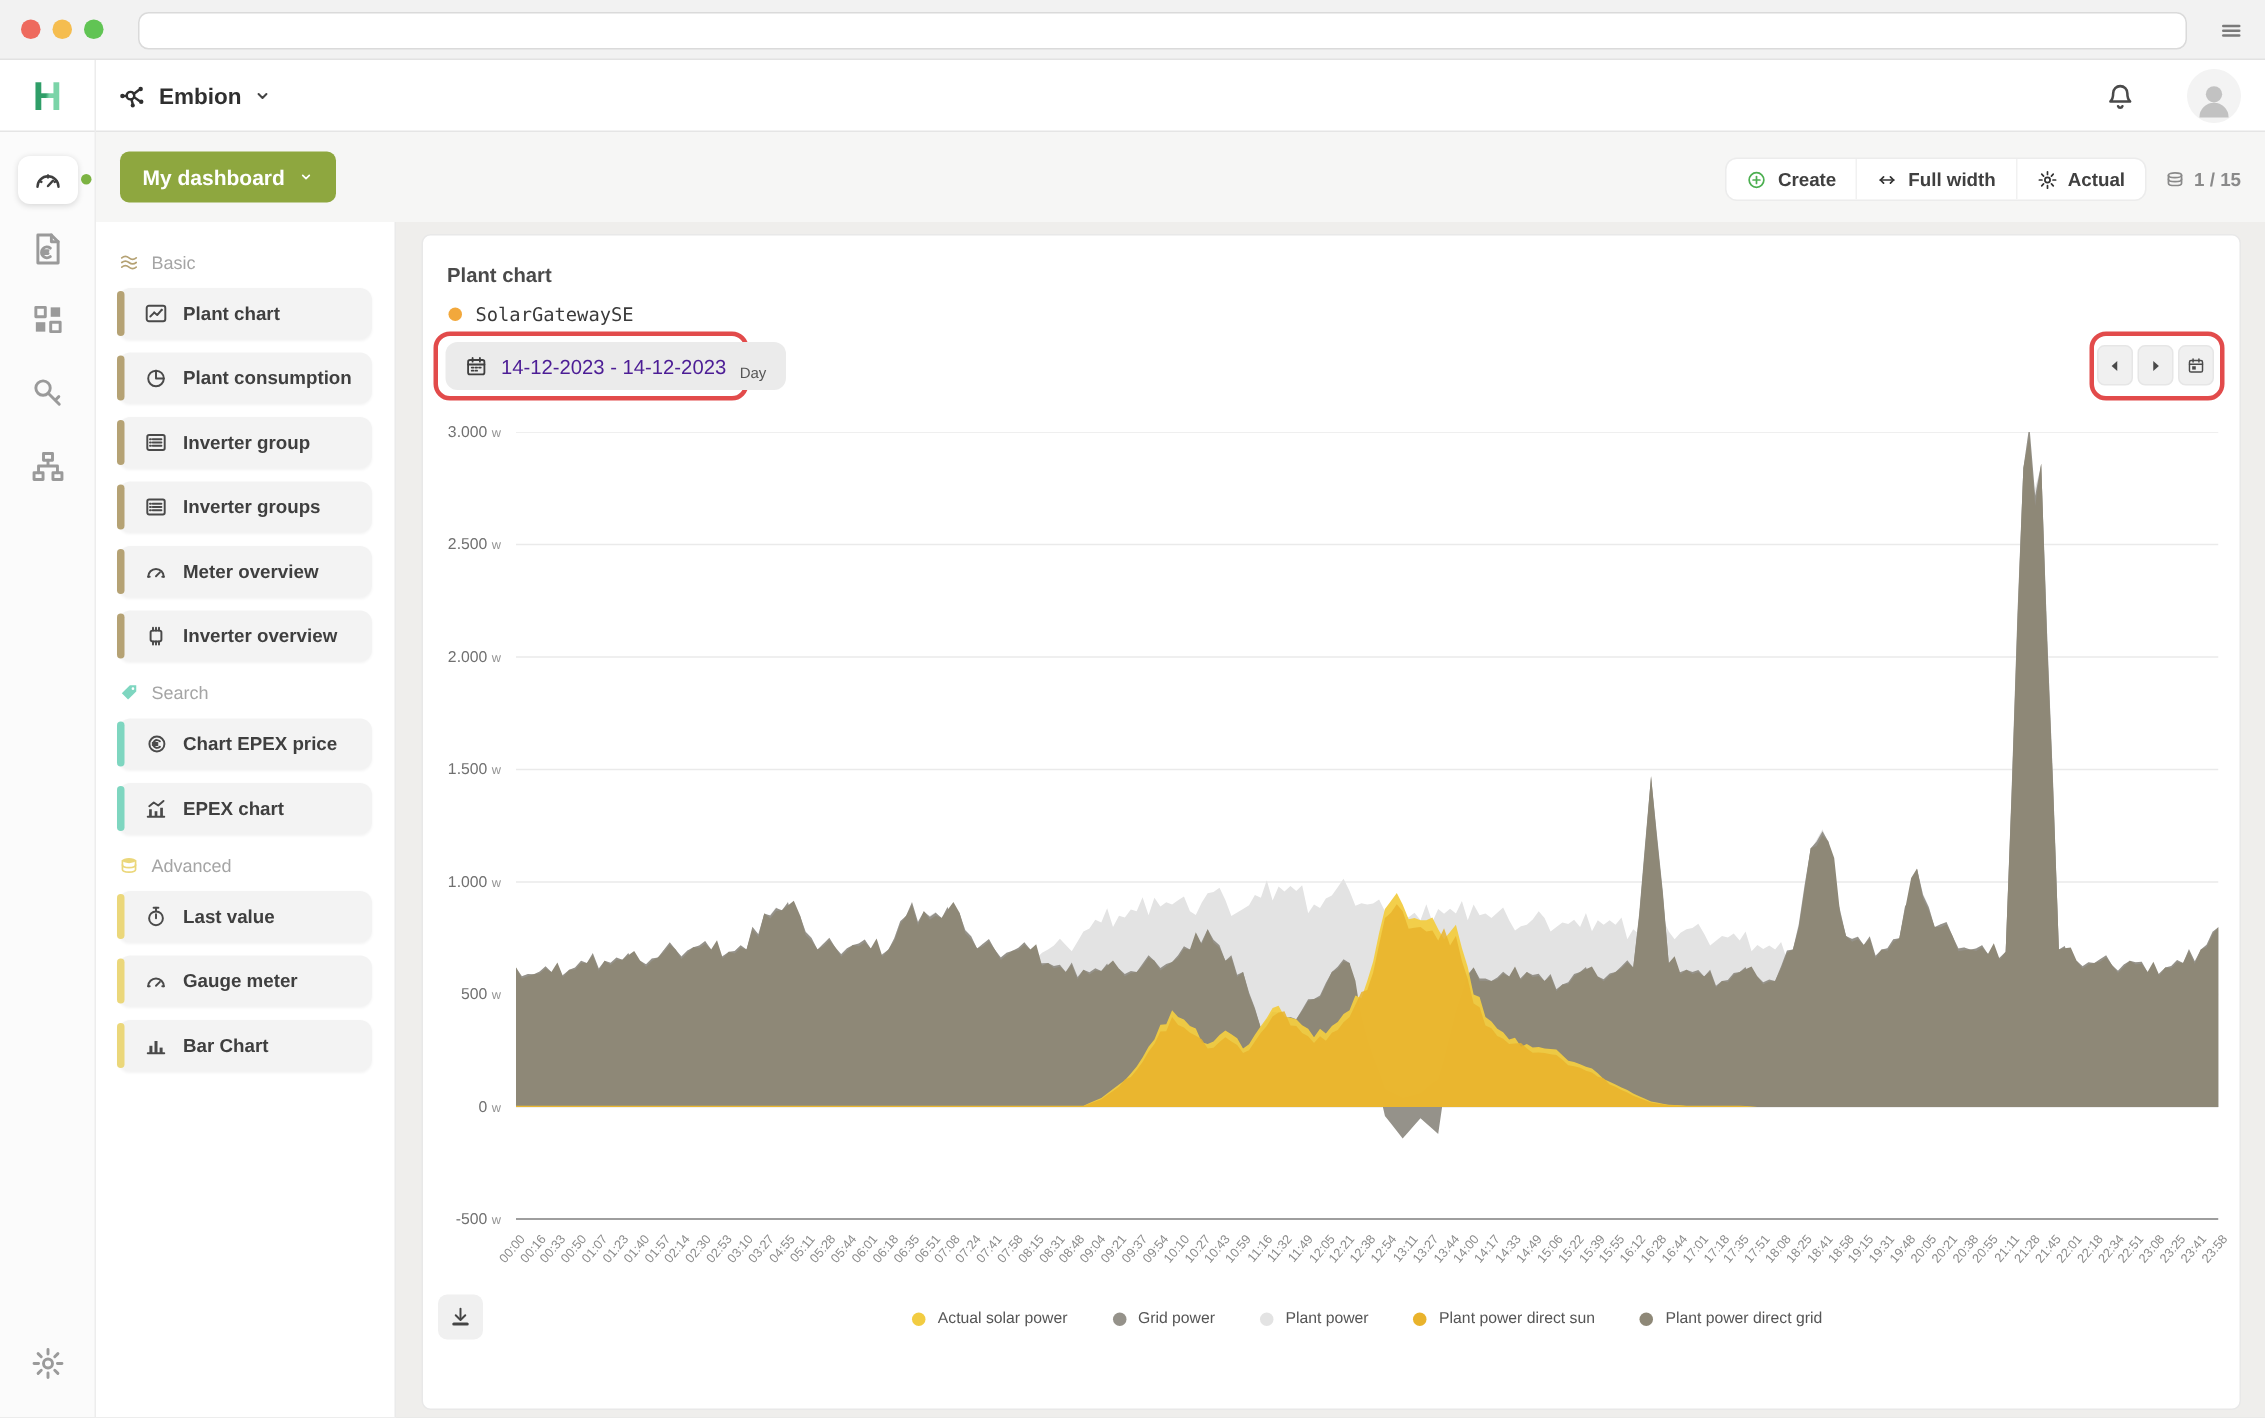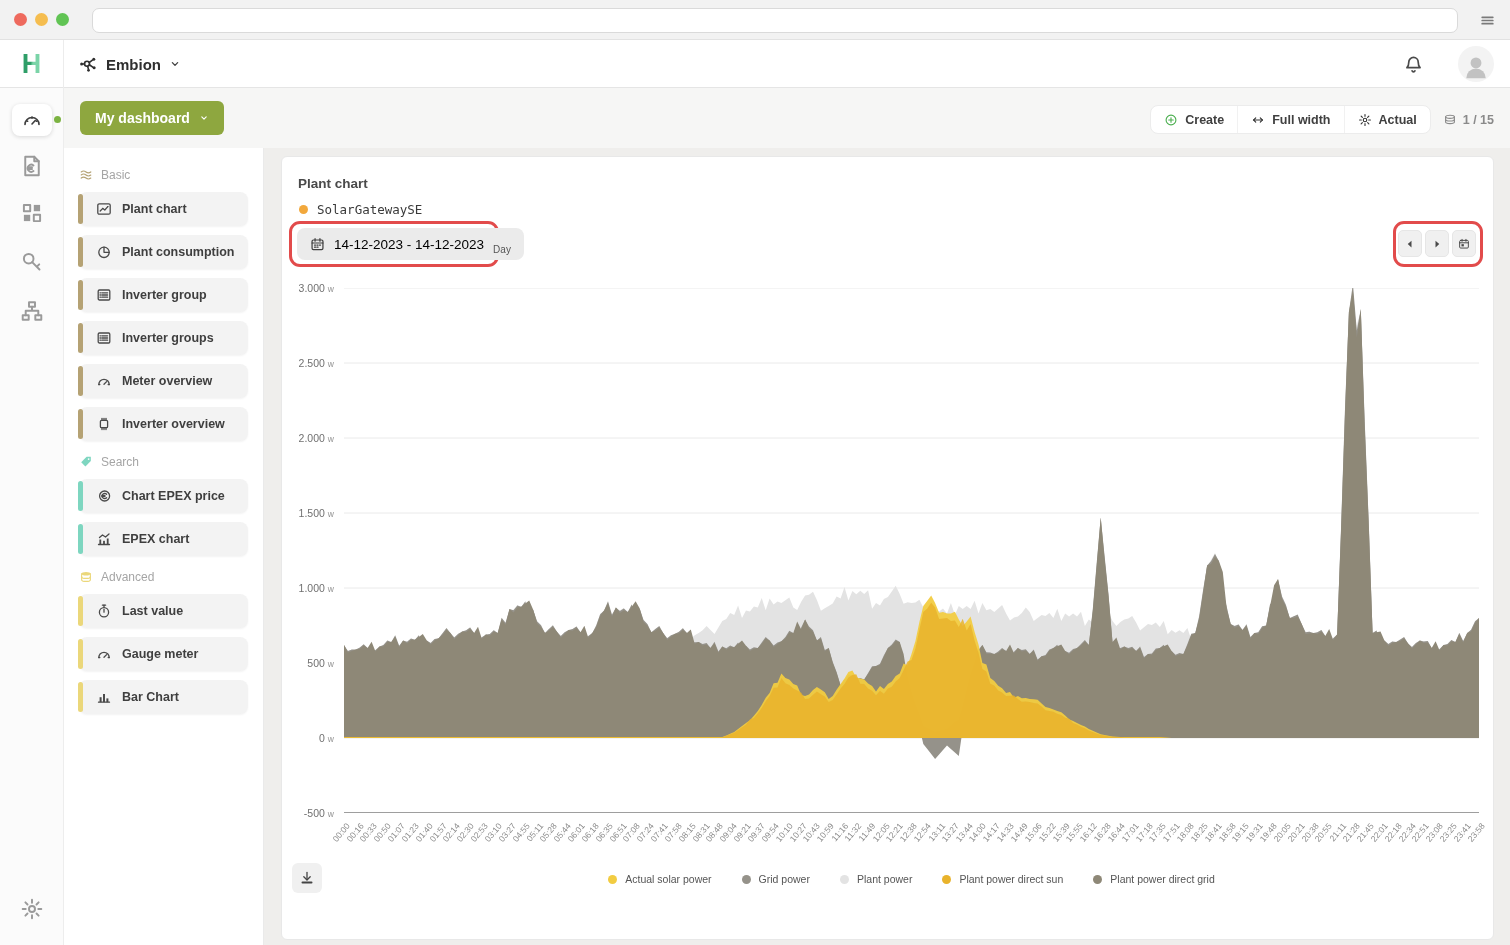--- a/index.html
+++ b/index.html
@@ -52,21 +52,21 @@
   
   .main { position:absolute; top:148px; left:264px; right:0; bottom:0; background:#EFEEEC; }
   .card { position:absolute; left:17px; top:8px; width:1213px; height:784px; background:#fff; border:1px solid #E8E8E8; border-radius:6px; }
   .card-title { position:absolute; left:16px; top:19px; font-size:13.5px; font-weight:700; color:#4A4A4A; }
   .device-row { position:absolute; left:17px; top:45px; display:flex; align-items:center; gap:9px; }
   .device-dot { width:9px; height:9px; border-radius:50%; }
   .device-label { font-family:"DejaVu Sans Mono", monospace; font-size:12.5px; color:#3A3A3A; }
   .hl-box { position:absolute; border:3px solid #E24B4B; border-radius:11px; }
   .date-pill { position:absolute; left:15px; top:71px; height:32px; background:#EBEBEB; border-radius:8px; display:flex; align-items:center; padding:0 13px; gap:9px; cursor:pointer; border:none; font-family:inherit; }
   .date-pill .ic { width:15px; height:15px; color:#3F3F3F; }
-  .date-text { font-size:13.5px; color:#000000; }
+  .date-text { font-size:13.5px; color:#4c1d95; }
   .date-gran { font-size:10px; color:#555; align-self:flex-end; margin-bottom:5px; }
   .nav-group { position:absolute; right:17px; top:73px; display:flex; gap:3px; }
   .nav-btn { width:24px; height:27px; background:#F0F0F0; border:1px solid #E6E6E6; border-radius:5px; display:flex; align-items:center; justify-content:center; color:#4A4A4A; cursor:pointer; }
   .nav-btn .ic { width:12px; height:12px; }
 
   .y-labels { position:absolute; left:0; top:131px; width:52px; height:525px; }
   .y-lab { position:absolute; right:0; width:52px; text-align:right; font-size:10.5px; color:#707070; white-space:nowrap; }
   .y-unit { font-size:8.5px; color:#939393; margin-left:3px; }
   .plot { position:absolute; left:62px; top:131px; width:1135px; height:525px; }
   .x-labels { position:absolute; left:62px; top:660px; width:1135px; height:44px; }

